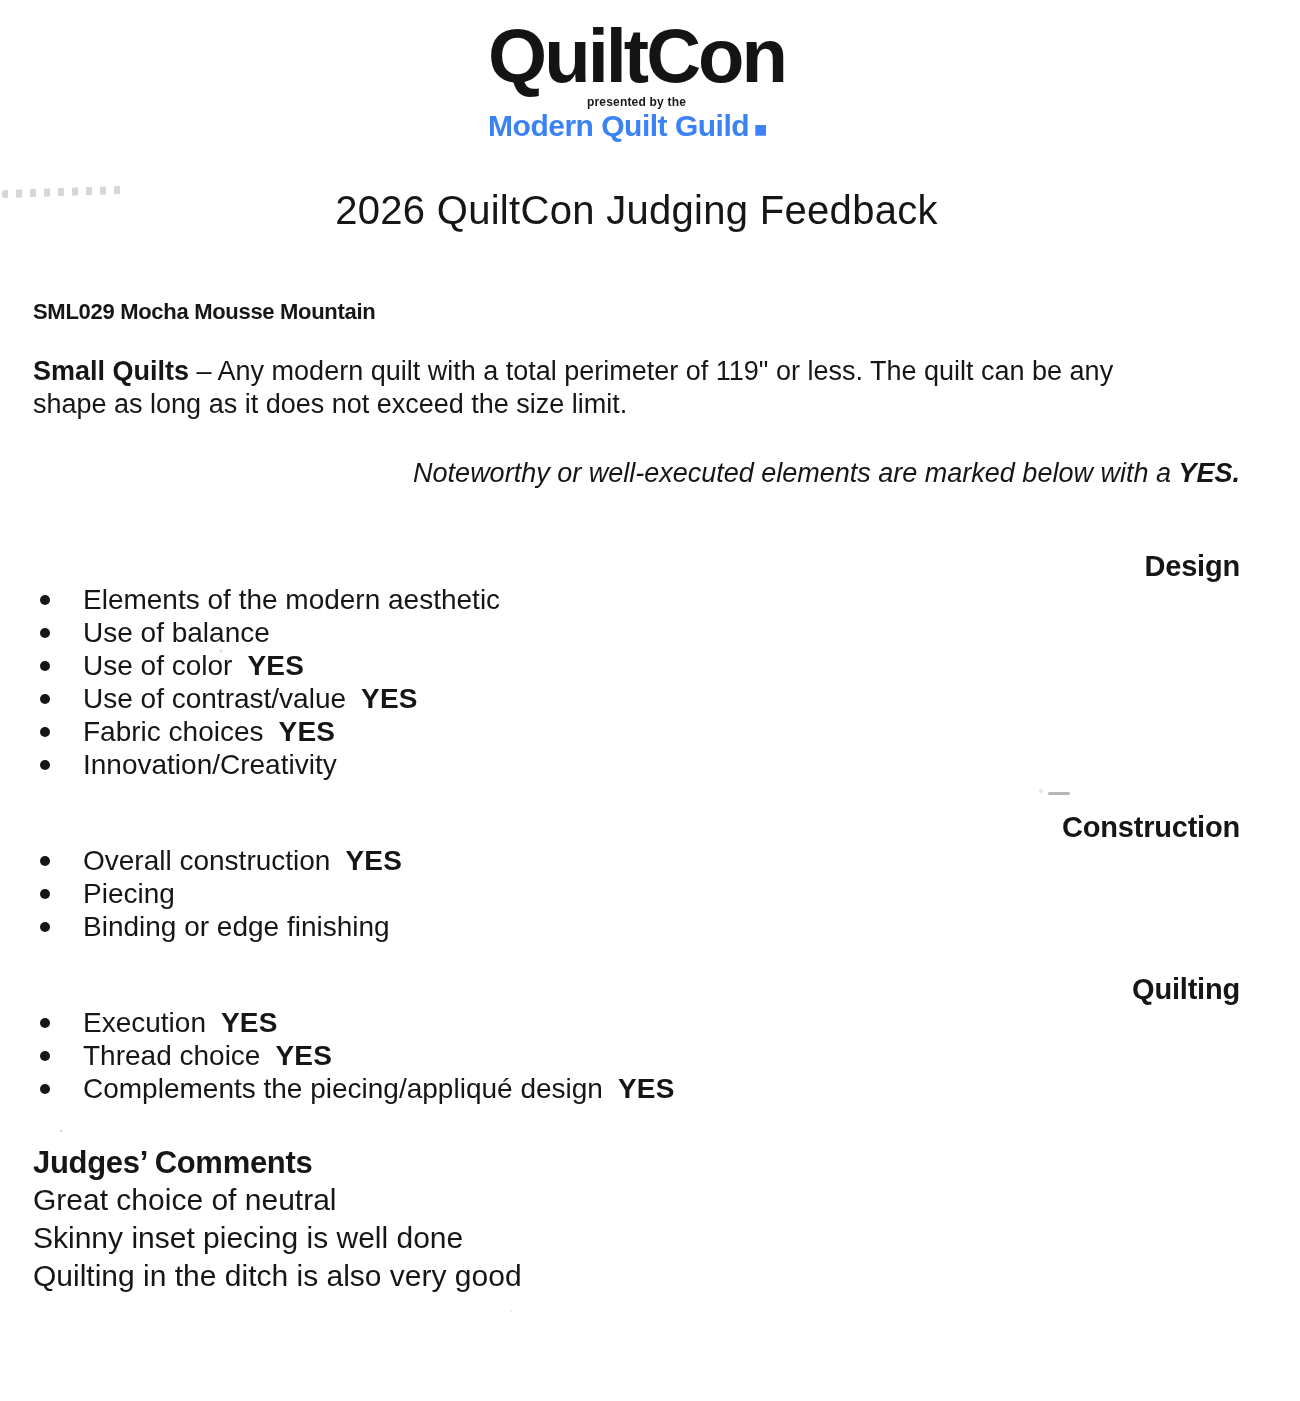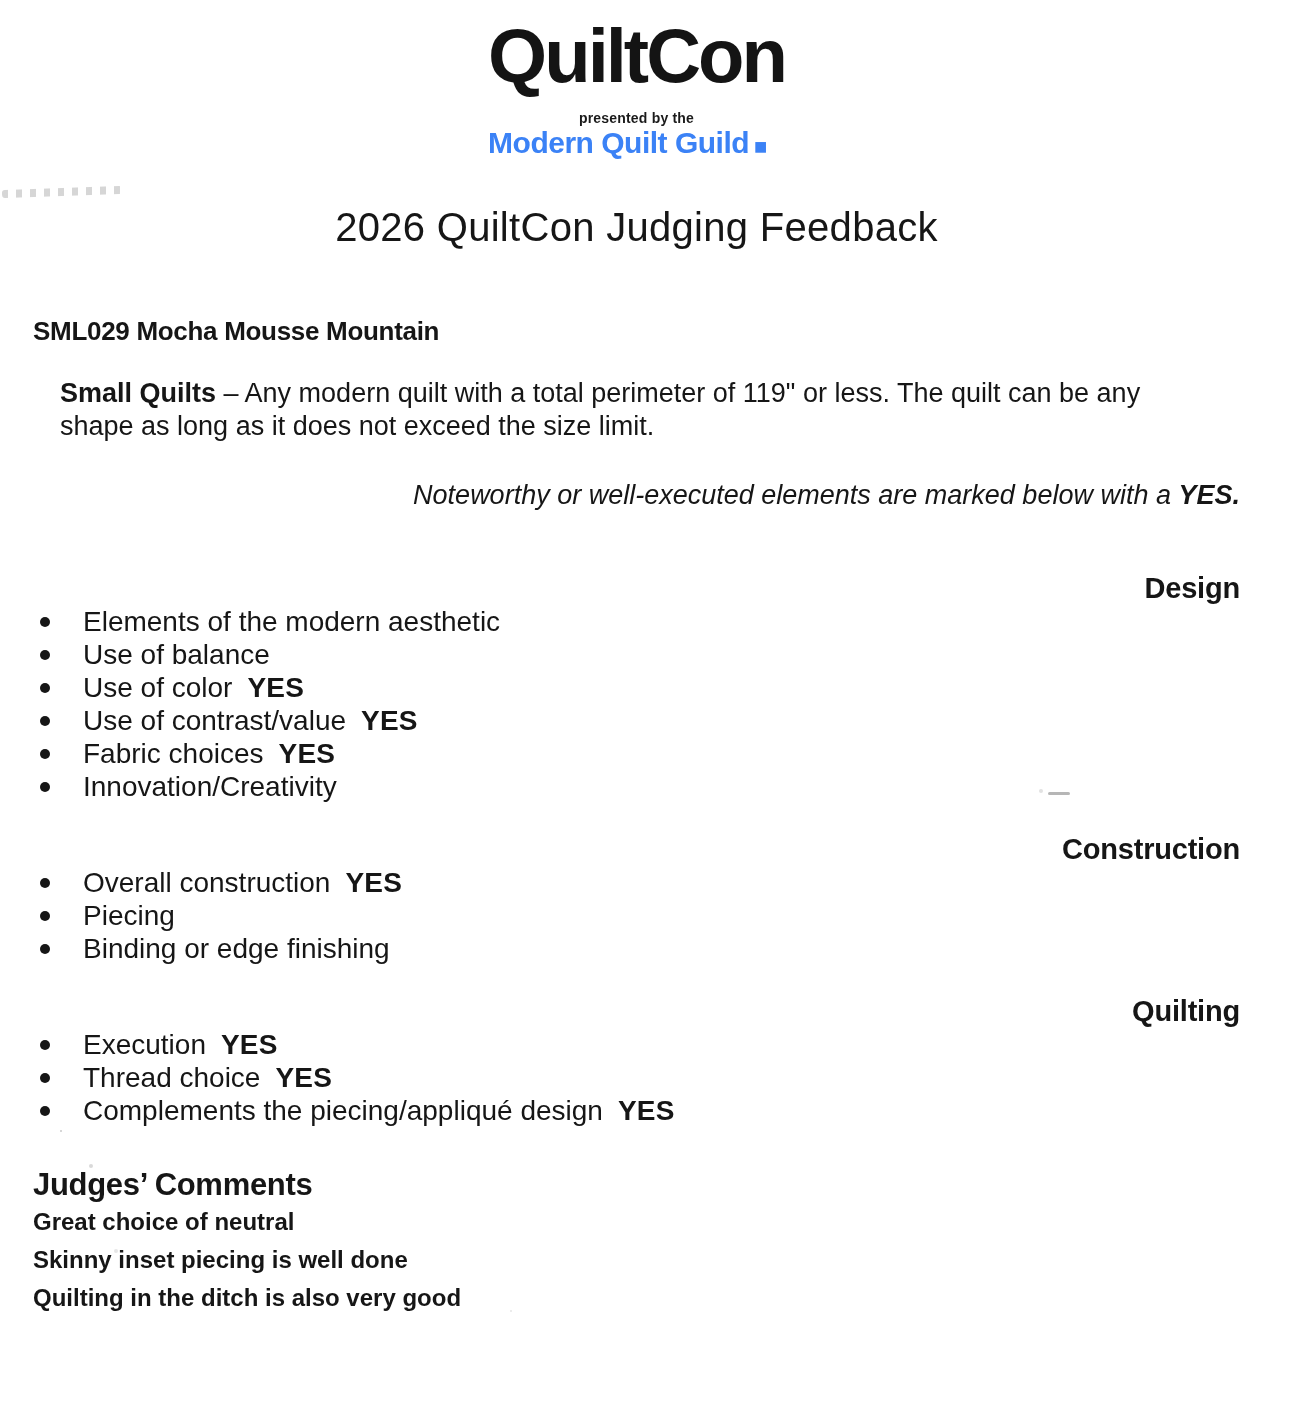--- a/index.html
+++ b/index.html
@@ -25,24 +25,24 @@
     text-align: center;
   }
   .wordmark {
     font-size: 76px;
     font-weight: 800;
     letter-spacing: -3px;
     line-height: 0.95;
     color: #141414;
   }
   .presented-by {
-    font-size: 14px;
+    font-size: 12px;
     font-weight: 600;
     letter-spacing: 0.2px;
-    margin-top: 18px;
+    margin-top: 3px;
     color: #1a1a1a;
   }
   .guild-line {
     font-size: 30px;
     font-weight: 800;
     letter-spacing: -0.5px;
     color: #3b82f6;
     display: flex;
     align-items: baseline;
   }
@@ -59,31 +59,30 @@
     text-align: center;
     font-size: 40px;
     font-weight: 400;
     letter-spacing: 0.3px;
     line-height: 1.15;
   }
 
   
   .entry-heading {
     margin-top: 66px;
-    font-size: 26px;
+    font-size: 22px;
     font-weight: 700;
     letter-spacing: -0.3px;
   }
   .category-desc {
     margin-top: 30px;
     font-size: 27px;
     line-height: 33px;
     max-width: 1195px;
     white-space: pre-line;
-    margin-left: 27px;
   }
   .category-desc b { font-weight: 700; }
   .note-line {
     margin-top: 36px;
     font-size: 27px;
     font-style: italic;
     line-height: 33px;
     text-align: right;
   }
   .note-line b { font-weight: 700; }
@@ -122,23 +121,23 @@
 
   
   .comments { margin-top: 40px; }
   .comments-heading {
     font-size: 31px;
     font-weight: 700;
     line-height: 36px;
     letter-spacing: -0.3px;
   }
   .comments-lines p {
-    font-size: 24px;
+    font-size: 30px;
     line-height: 38px;
-    font-weight: 700;
+    font-weight: 400;
   }
 
   
   .smudge-top-left {
     position: absolute;
     left: 2px;
     top: 168px;
     width: 120px;
     height: 8px;
     background: repeating-linear-gradient(

